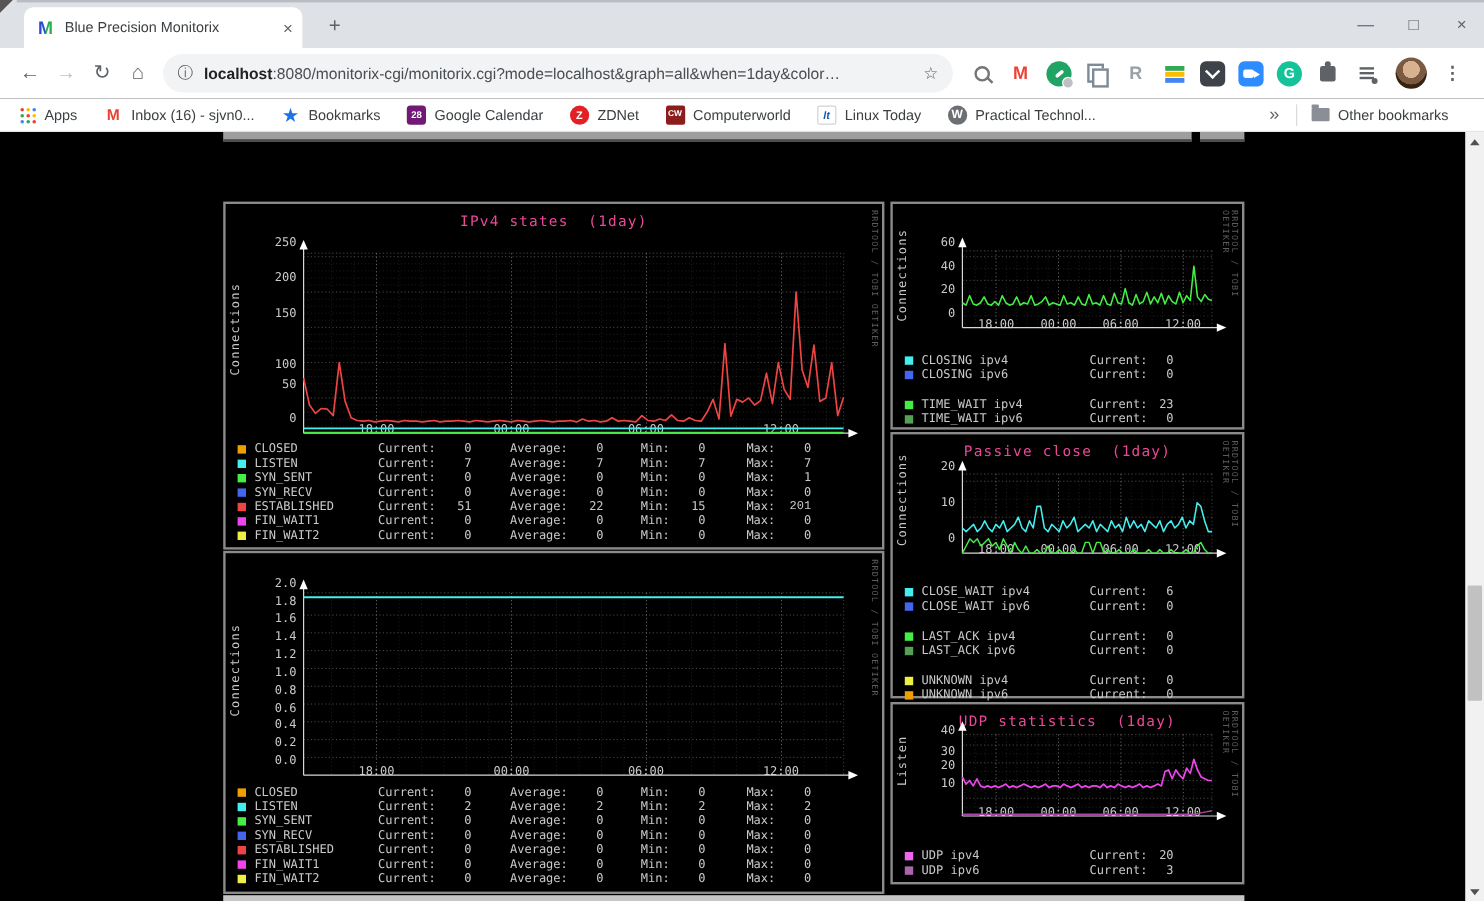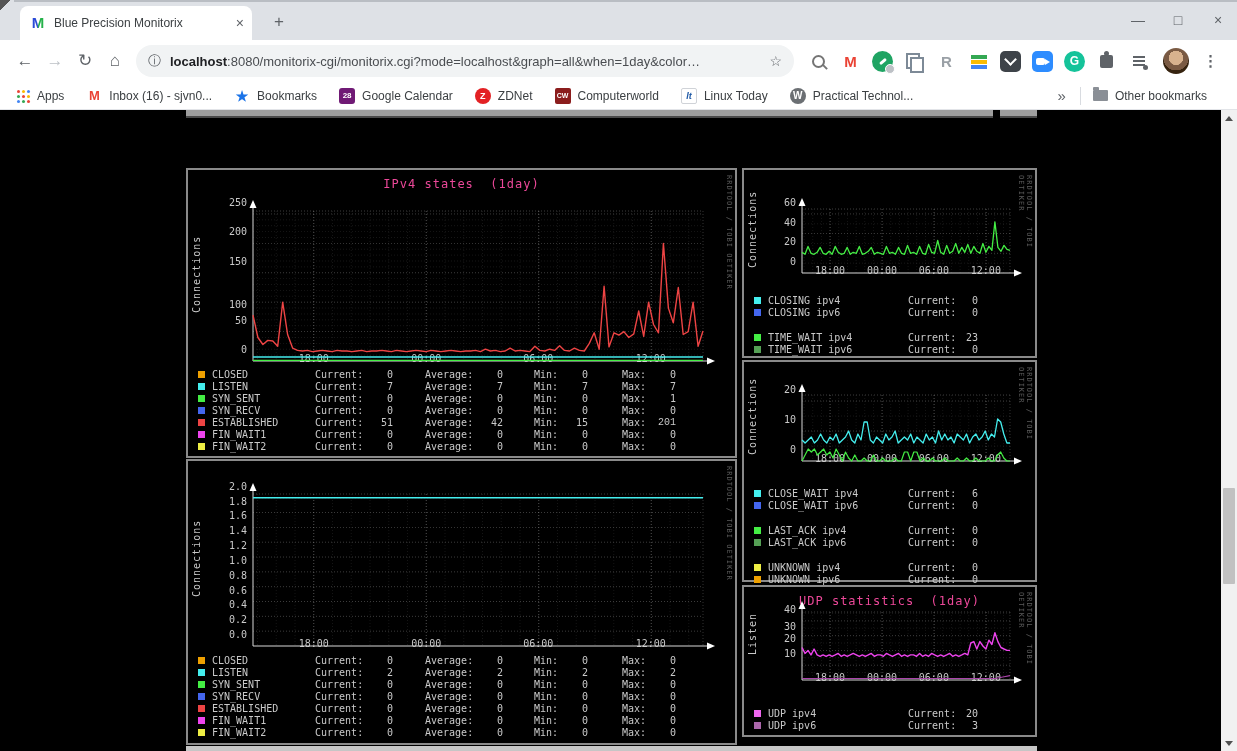--- a/index.html
+++ b/index.html
@@ -361,21 +361,21 @@
             <div class="stv" style="width: 30px;">0</div>
             <div class="stl" style="width: 24px; margin-left: 34px;">Max:</div>
             <div class="stv" style="width: 30px;">0</div>
           </div>
           <div class="lrow">
             <div class="sw" style="background: rgb(238, 68, 68);"></div>
             <div class="lname">ESTABLISHED</div>
             <div class="stl" style="width: 48px;">Current:</div>
             <div class="stv" style="width: 30px;">51</div>
             <div class="stl" style="width: 48px; margin-left: 32px;">Average:</div>
-            <div class="stv" style="width: 30px;">42</div>
+            <div class="stv" style="width: 30px;">22</div>
             <div class="stl" style="width: 24px; margin-left: 31px;">Min:</div>
             <div class="stv" style="width: 30px;">15</div>
             <div class="stl" style="width: 24px; margin-left: 34px;">Max:</div>
             <div class="stv" style="width: 30px; font-family: Liberation Mono, monospace;">201</div>
           </div>
           <div class="lrow">
             <div class="sw" style="background: rgb(238, 68, 238);"></div>
             <div class="lname">FIN_WAIT1</div>
             <div class="stl" style="width: 48px;">Current:</div>
             <div class="stv" style="width: 30px;">0</div>
@@ -624,20 +624,21 @@
           </div>
           <div class="lrow">
             <div class="sw" style="background: rgb(85, 160, 85);"></div>
             <div class="lname small">TIME_WAIT ipv6</div>
             <div class="stl" style="width: 48px;">Current:</div>
             <div class="stv" style="width: 22px;">0</div>
           </div>
         </div>
       </div>
     <div class="gbox" id="box-passive" style="left:742px;top:250px;width:295px;height:222px;">
+        <div class="g-title">Passive close  (1day)</div>
         <div class="g-watermark" style="height: 96px;">RRDTOOL / TOBI OETIKER</div>
         <div class="g-ylabel" style="top: 21px; height: 66px;">Connections</div>
         <div class="g-ytick" style="left: 0px; width: 52px; top: 82px;">0</div>
         <div class="g-ytick" style="left: 0px; width: 52px; top: 52px;">10</div>
         <div class="g-ytick" style="left: 0px; width: 52px; top: 22px;">20</div>
         <div class="g-xtick" style="left: 62.08px; top: 91px;">18:00</div>
         <div class="g-xtick" style="left: 114.08px; top: 91px;">00:00</div>
         <div class="g-xtick" style="left: 165.872px; top: 91px;">06:00</div>
         <div class="g-xtick" style="left: 217.872px; top: 91px;">12:00</div>
         <svg width="224" height="82" viewBox="0 -12 224 82" class="g-plot" style="left: 58px; top: 9px;">

